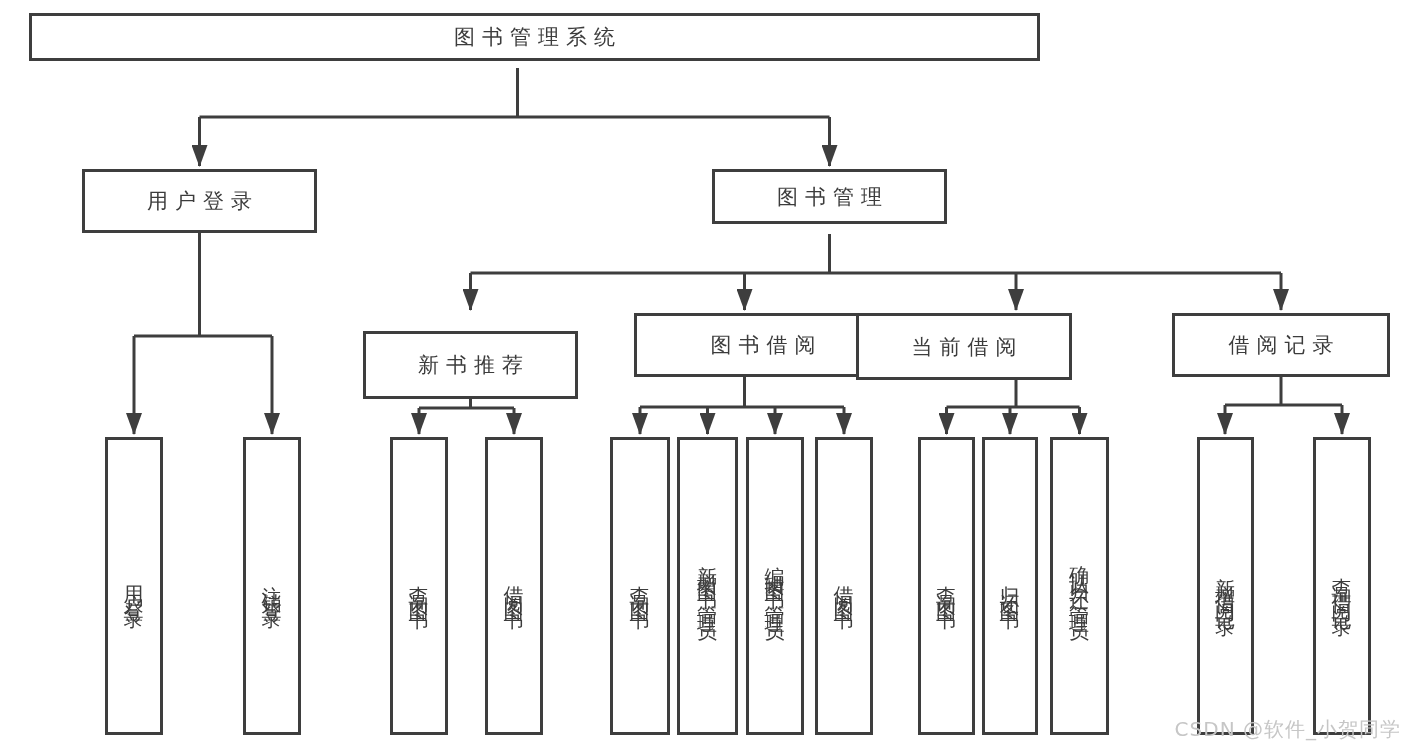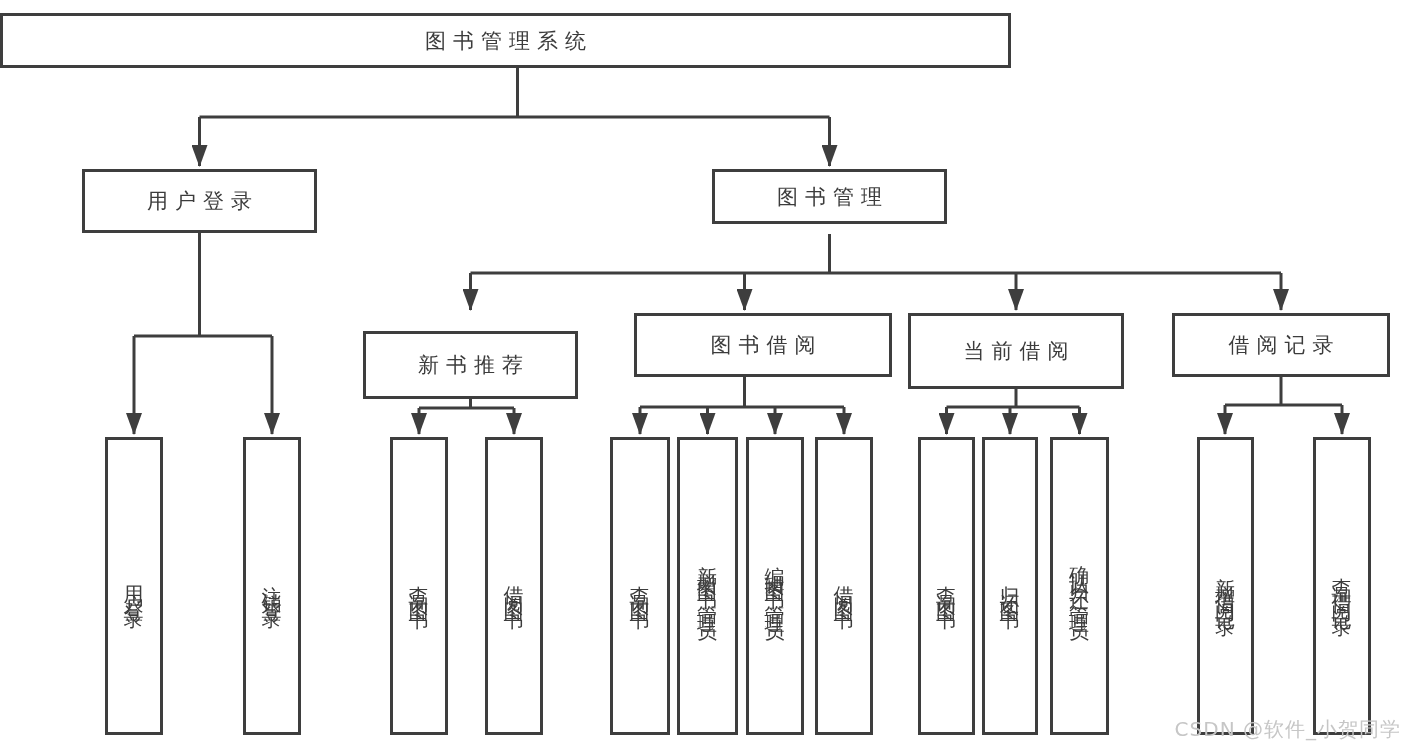--- a/index.html
+++ b/index.html
@@ -75,38 +75,38 @@
   <path d="M1016 377 V407 M946.5 407 H1079.5"></path>
   <path d="M946.5 407 V434" marker-end="url(#arw)"></path>
   <path d="M1010 407 V434" marker-end="url(#arw)"></path>
   <path d="M1079.5 407 V434" marker-end="url(#arw)"></path>
 
   <path d="M1281 377 V405 M1225 405 H1342"></path>
   <path d="M1225 405 V434" marker-end="url(#arw)"></path>
   <path d="M1342 405 V434" marker-end="url(#arw)"></path>
 </svg>
 
-<div class="node hbox" style="left:0;top:13px;width:1011px;height:55px">
+<div class="node hbox" style="left:29px;top:13px;width:1011px;height:48px">
   <span>图书管理系统</span>
 </div>
 
 <div class="node hbox" style="left:82px;top:169px;width:235px;height:64px">
   <span>用户登录</span>
 </div>
 <div class="node hbox" style="left:712px;top:169px;width:235px;height:55px">
   <span>图书管理</span>
 </div>
 
 <div class="node hbox" style="left:363px;top:331px;width:215px;height:68px">
   <span>新书推荐</span>
 </div>
 <div class="node hbox" style="left:634px;top:313px;width:258px;height:64px">
   <span>图书借阅</span>
 </div>
-<div class="node hbox" style="left:908px;top:313px;width:216px;height:76px">
+<div class="node hbox" style="left:856px;top:313px;width:216px;height:67px">
   <span>当前借阅</span>
 </div>
 <div class="node hbox" style="left:1172px;top:313px;width:218px;height:64px">
   <span>借阅记录</span>
 </div>
 
 <div class="node vbox" style="left:105px;top:437px;width:58px;height:298px">
   <span>用户登录</span>
 </div>
 <div class="node vbox" style="left:243px;top:437px;width:58px;height:298px">

